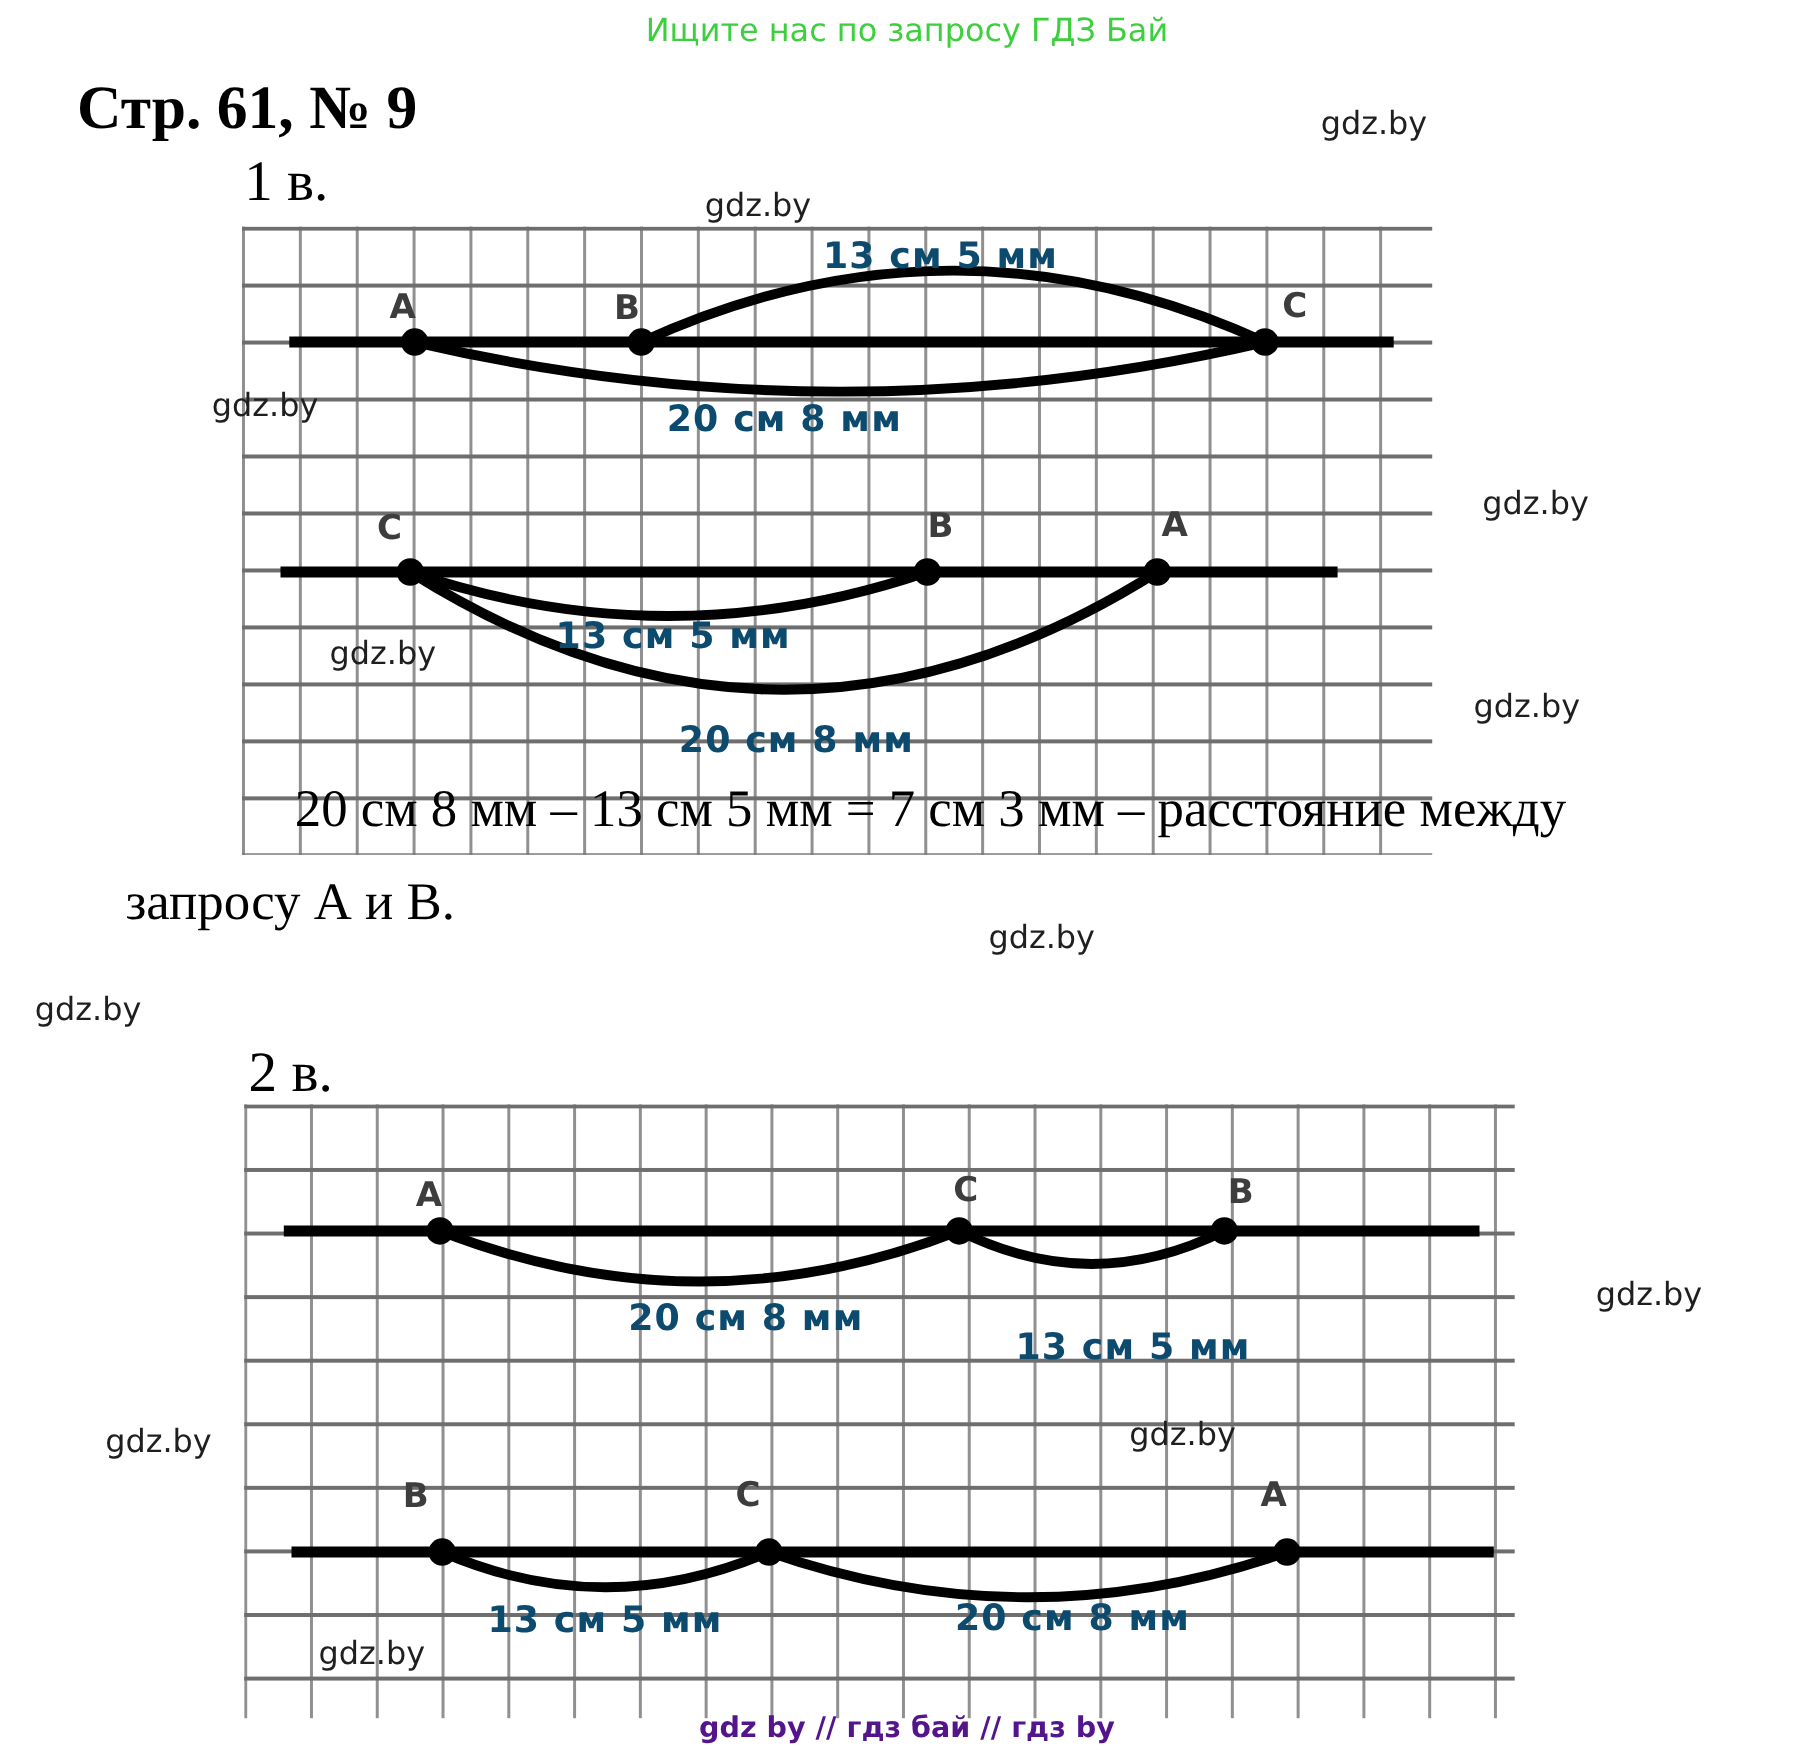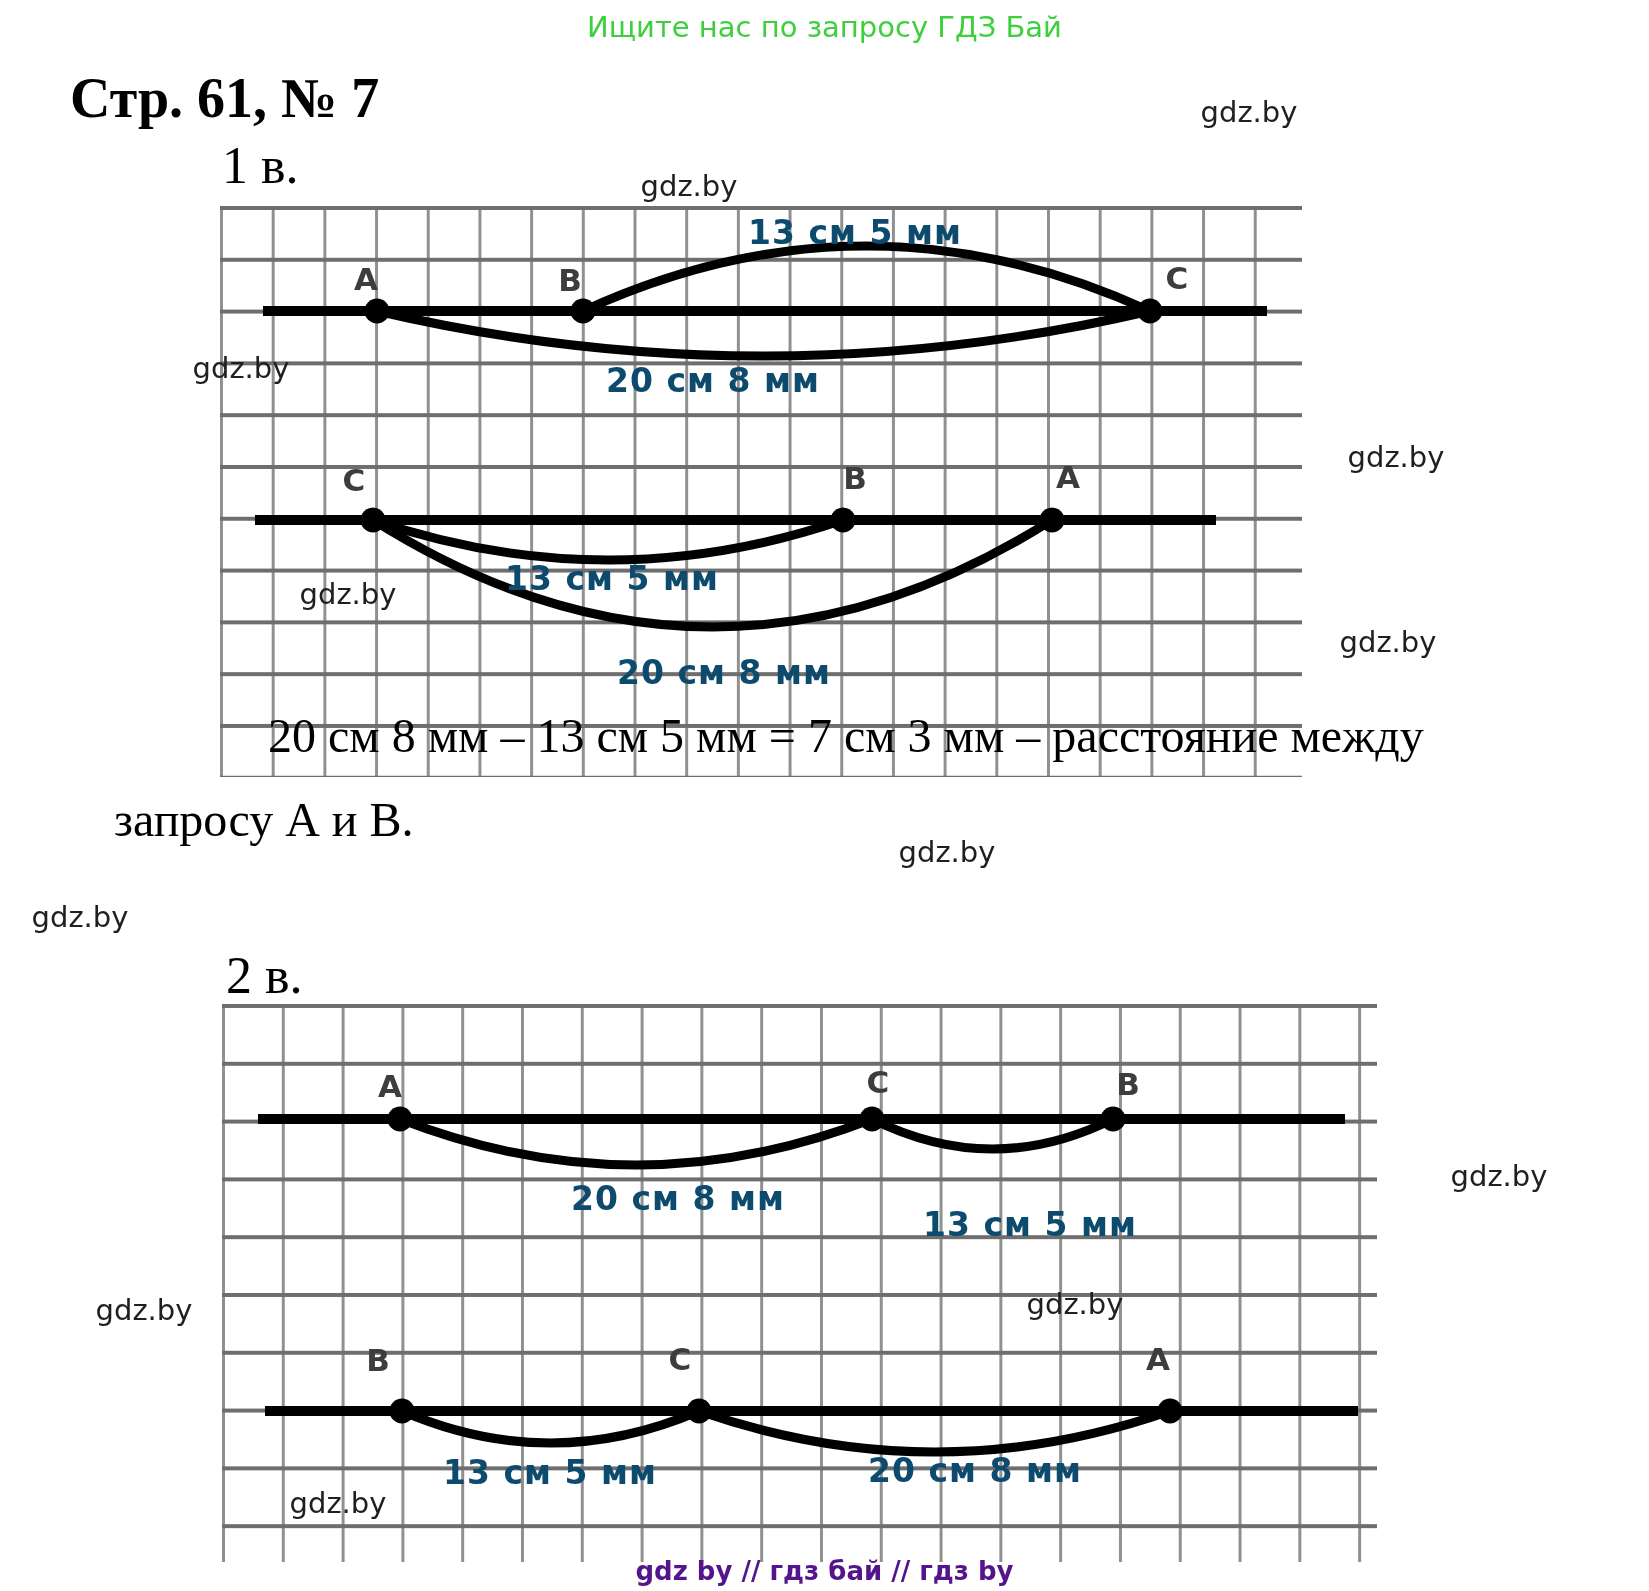--- a/index.html
+++ b/index.html
@@ -45,21 +45,21 @@
   .footer{position:absolute;left:50%;transform:translateX(-50%);top:1556px;
           font-size:26px;font-weight:700;color:#54148c;white-space:nowrap;}
 </style>
 </head>
 <body>
 
 <div class="page">
 
   <div class="promo">Ищите нас по запросу ГДЗ Бай</div>
 
-  <h1 class="title">Стр. 61, № 7</h1>
+  <h1 class="title">Стр. 61, № 9</h1>
 
   <div class="variant v1">1 в.</div>
 
   <div class="grid grid1"></div>
   <div class="grid grid2"></div>
 
   <svg id="geom" width="1649" height="1591" viewBox="0 0 1649 1591">
       <path d="M 583 311 Q 866.5 181 1150 311" fill="none" stroke="#000000" stroke-width="9" stroke-linecap="round"></path>
       <path d="M 377 311 Q 763.5 401 1150 311" fill="none" stroke="#000000" stroke-width="9" stroke-linecap="round"></path>
       <line x1="263" y1="311" x2="1267" y2="311" stroke="#000000" stroke-width="10" stroke-linecap="butt"></line>

